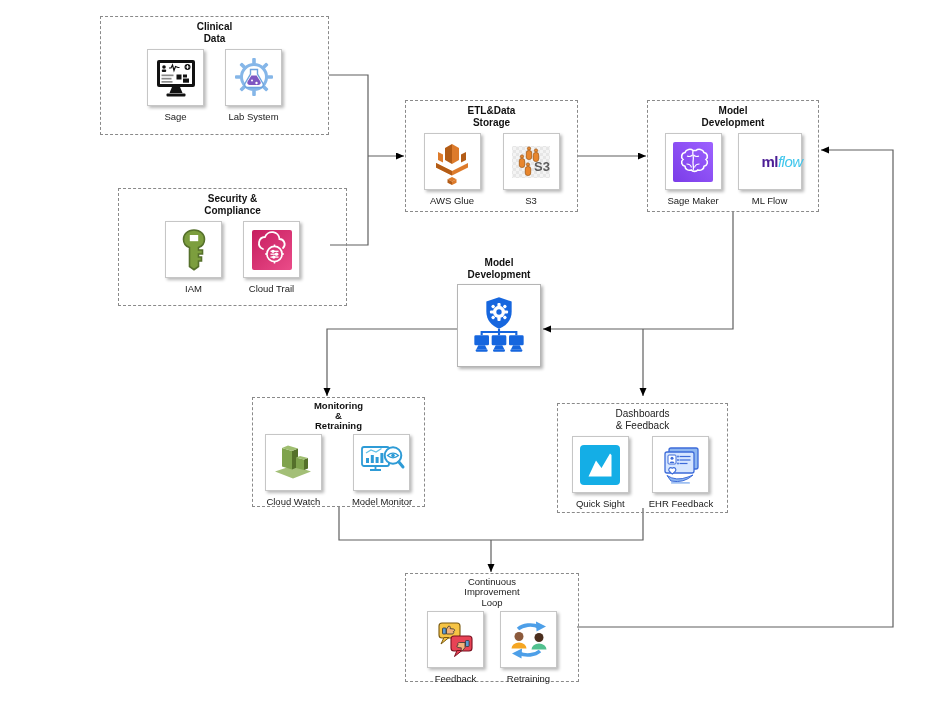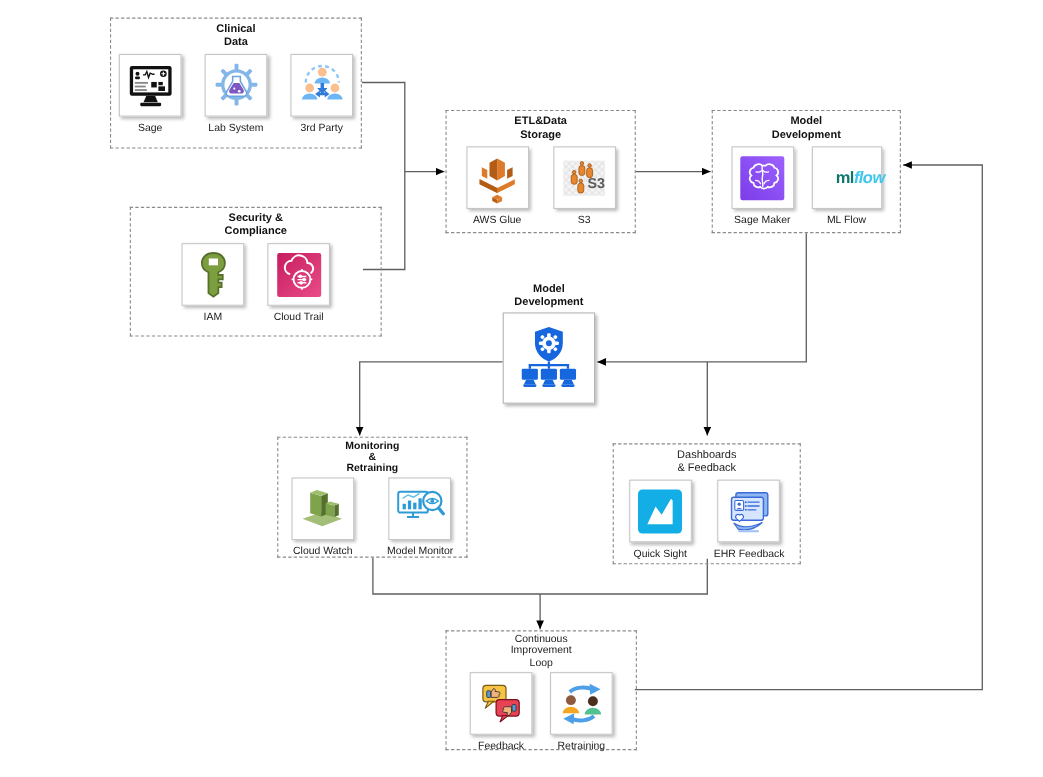--- a/index.html
+++ b/index.html
@@ -13,22 +13,22 @@
   .group-title{font-size:10px;font-weight:bold;line-height:1.15;color:#111;
                text-align:center;white-space:pre-line;}
   .group-title.thin{font-weight:normal;color:#222;}
   .cards{display:flex;justify-content:center;margin-top:5px;}
   .item{display:flex;flex-direction:column;align-items:center;}
   .card{width:57px;height:57px;background:#fff;border:1px solid #c6c6c6;
         box-shadow:2px 2px 3px rgba(0,0,0,.28);display:flex;align-items:center;
         justify-content:center;box-sizing:border-box;}
   .item-label{font-size:9.5px;color:#1a1a1a;margin-top:5px;white-space:nowrap;}
   .mlflow-wrap{font-size:15px;letter-spacing:-0.5px;}
-  .mlflow-ml{font-weight:bold;color:#0f766e;margin-left:25px;}
-  .mlflow-flow{font-style:italic;font-weight:bold;color:#3ec6ec;text-align:right;}
+  .mlflow-ml{font-weight:bold;color:#4c1d95;margin-left:25px;}
+  .mlflow-flow{font-style:italic;font-weight:normal;color:#3ec6ec;text-align:right;}
   .center-node{position:absolute;left:447px;top:257px;width:104px;
                display:flex;flex-direction:column;align-items:center;}
   .center-card{width:84px;height:83px;background:#fff;border:1px solid #b5b5b5;
                box-shadow:2px 2px 3px rgba(0,0,0,.3);margin-top:4px;
                display:flex;align-items:center;justify-content:center;box-sizing:border-box;}
 </style>
 </head>
 <body>
 
 <div id="canvas">
@@ -90,36 +90,20 @@
               <rect x="22.2" y="4" width="3.6" height="6" rx="1" transform="rotate(315 24 23)"></rect>
             </g>
             <circle cx="24" cy="23" r="12.5" fill="#fff" stroke="#85b6e8" stroke-width="3"></circle>
             <path d="M20.5 15.5 h7 v4.5 l5.5 9.5 c1 2-0.5 4-2.5 4 h-13 c-2 0-3.5-2-2.5-4 l5.5-9.5 z" fill="#fff" stroke="#6ea4de" stroke-width="1.4"></path>
             <path d="M17.6 27.5 l3.8-6 h5.2 l3.8 6 c0.9 1.7-0.3 3.5-2 3.5 h-8.8 c-1.7 0-2.9-1.8-2-3.5 z" fill="#7e57c2"></path>
             <circle cx="22" cy="26.5" r="1" fill="#fff"></circle>
               <circle cx="26.5" cy="29" r="1.2" fill="#fff"></circle>
           </svg>
         </div>
         <div class="item-label">Lab System</div>
-      </div>
-      <div class="item">
-        <div class="card">
-          <svg width="48" height="48" viewBox="0 0 48 48">
-            <path d="M9 21 A15 15 0 0 1 39 21" stroke="#90c5f7" stroke-width="2.2" stroke-dasharray="3.5 3" fill="none"></path>
-            <circle cx="24" cy="11.5" r="4" fill="#f9bf8f"></circle>
-            <path d="M17 22 a7 5.5 0 0 1 14 0 z" fill="#6cb6f5"></path>
-            <circle cx="12.5" cy="26" r="4" fill="#f9bf8f"></circle>
-            <path d="M5.5 36.5 a7 5.5 0 0 1 14 0 z" fill="#6cb6f5"></path>
-            <circle cx="35.5" cy="26" r="4" fill="#f9bf8f"></circle>
-            <path d="M28.5 36.5 a7 5.5 0 0 1 14 0 z" fill="#6cb6f5"></path>
-            <path d="M22.4 21.5 h3.2 v4.5 h3 l-4.6 6 -4.6 -6 h3 z" fill="#2f7bd9"></path>
-            <path d="M17.5 31.5 l4.3-3.2 v2 h4.4 v-2 l4.3 3.2 -4.3 3.2 v-2 h-4.4 v2 z" fill="#2f7bd9"></path>
-          </svg>
-        </div>
-        <div class="item-label">3rd Party</div>
       </div>
     </div>
   </div>
 
   <div class="group" style="left:118px;top:188px;width:229px;height:118px;">
     <div class="group-title">Security &amp;
 Compliance</div>
     <div class="cards" style="gap:21px;justify-content:center;">
       <div class="item">
         <div class="card">

